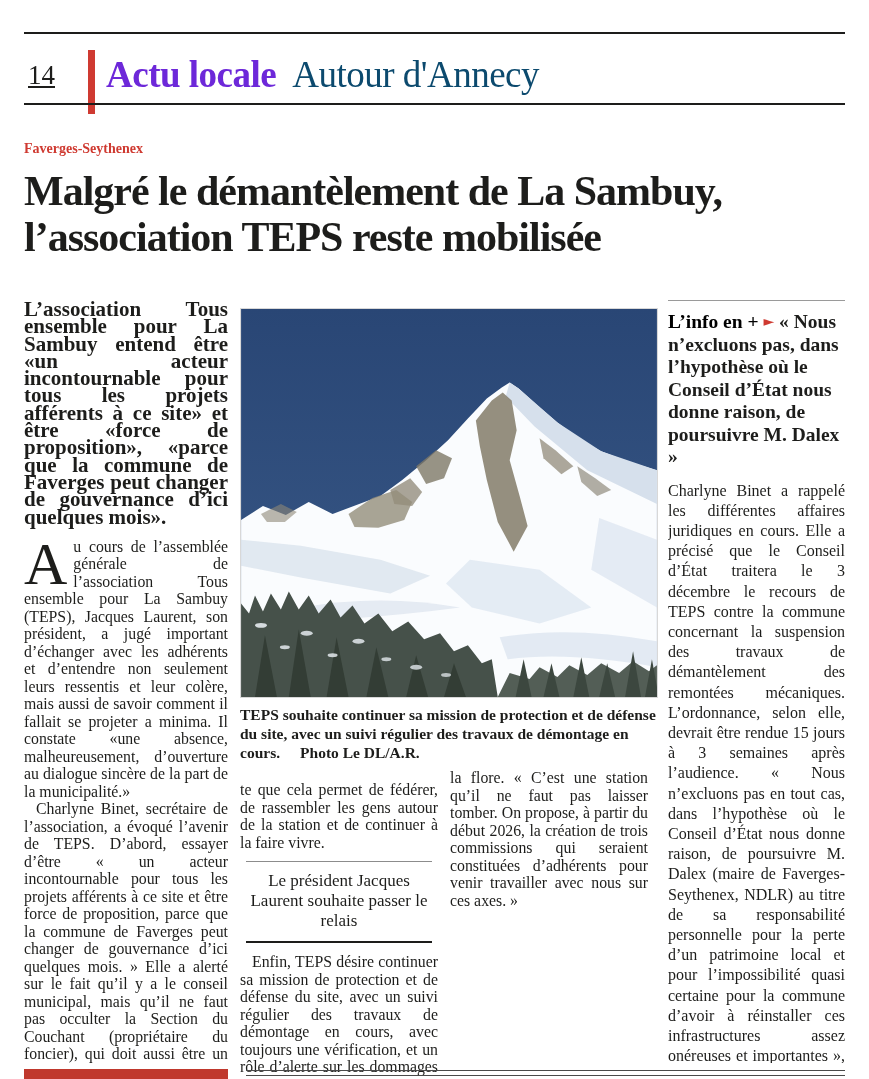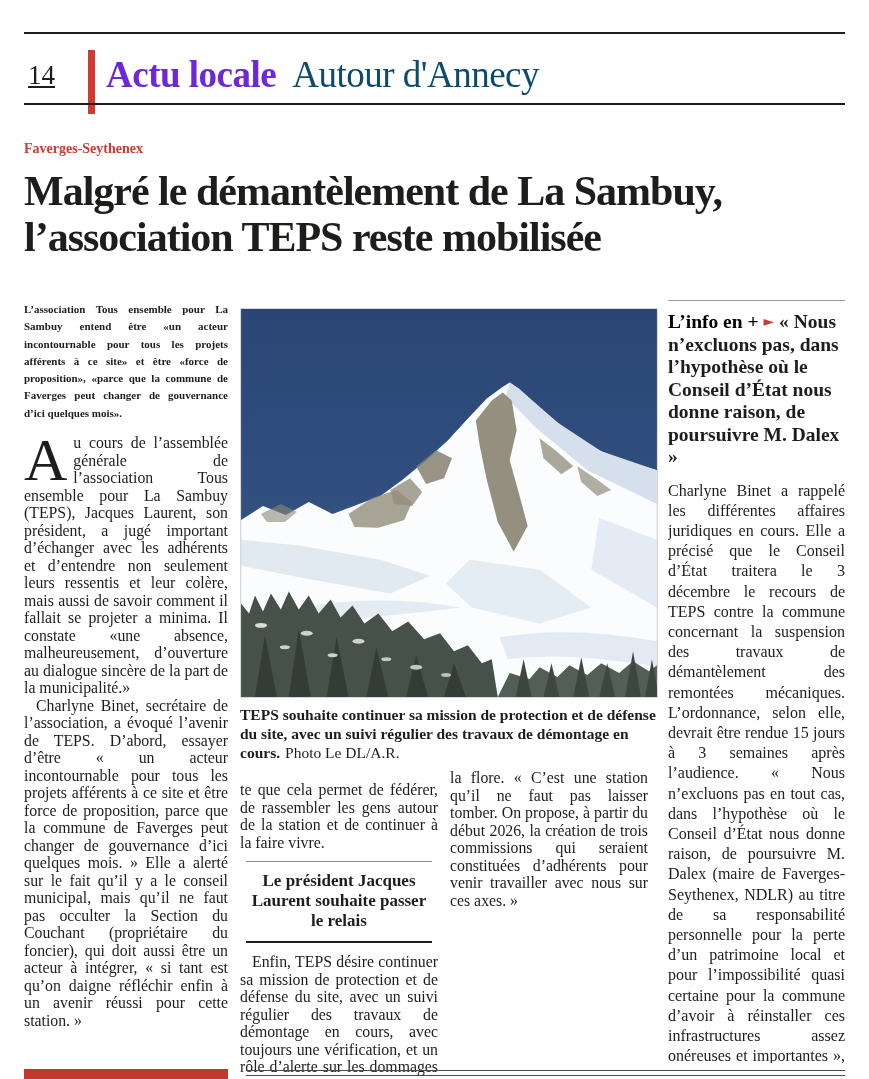--- a/index.html
+++ b/index.html
@@ -20,34 +20,34 @@
   .headline{position:absolute;left:24px;top:168px;width:821px;font-size:42px;line-height:46px;
             font-weight:bold;letter-spacing:-1px;}
 
   
   .col{position:absolute;text-align:justify;hyphens:auto;-webkit-hyphens:auto;}
   .col p{margin:0;}
   .body-txt{font-size:15.8px;line-height:17.5px;}
   .indent{text-indent:12px;}
 
   .col1{left:24px;top:301px;width:204px;height:762px;overflow:hidden;}
-  .lead{font-size:11px;line-height:17.3px;font-weight:bold;margin-bottom:12px !important;}
+  .lead{font-size:21px;line-height:17.3px;font-weight:bold;margin-bottom:12px !important;}
   .dropcap{float:left;font-size:60px;line-height:49px;padding:2px 6px 0 0;}
 
   .photo-block{position:absolute;left:240px;top:308px;width:418px;}
   .photo-frame{width:418px;height:390px;border:1px solid #d8d8d8;box-sizing:border-box;overflow:hidden;}
   .photo-frame svg{display:block;}
   .caption{margin-top:7px !important;font-size:15.5px;line-height:19px;font-weight:bold;text-align:left;}
-  .credit{font-weight:normal;margin-left:5px;}
+  .credit{font-weight:bold;margin-left:20px;}
 
   .col2{left:240px;top:769px;width:198px;height:294px;overflow:hidden;margin-top:12px;}
   .col3{left:450px;top:769px;width:198px;height:294px;overflow:hidden;}
 
   .subhead{border-top:1px solid #8c8c8c;border-bottom:2px solid #1d1d1b;margin:10px 6px !important;
-           padding:9px 4px 10px 4px;text-align:center;font-weight:bold;font-size:17px;line-height:20px;
+           padding:9px 4px 10px 4px;text-align:center;font-weight:normal;font-size:17px;line-height:20px;
            text-indent:0;}
 
   
   .col4{left:668px;top:300px;width:177px;height:763px;overflow:hidden;}
   .info-rule{border-top:1px solid #9a9a9a;margin-bottom:9px;}
   .infoquote{font-size:19.5px;line-height:22.5px;font-weight:bold;text-align:left;margin-bottom:12px !important;}
   .infolabel{color:#000000;}
   .infoarrow{color:#cf3a31;font-size:14px;font-family:"DejaVu Sans", sans-serif;vertical-align:2px;}
   .col4 .body-txt{font-size:16px;line-height:20.2px;}
 

